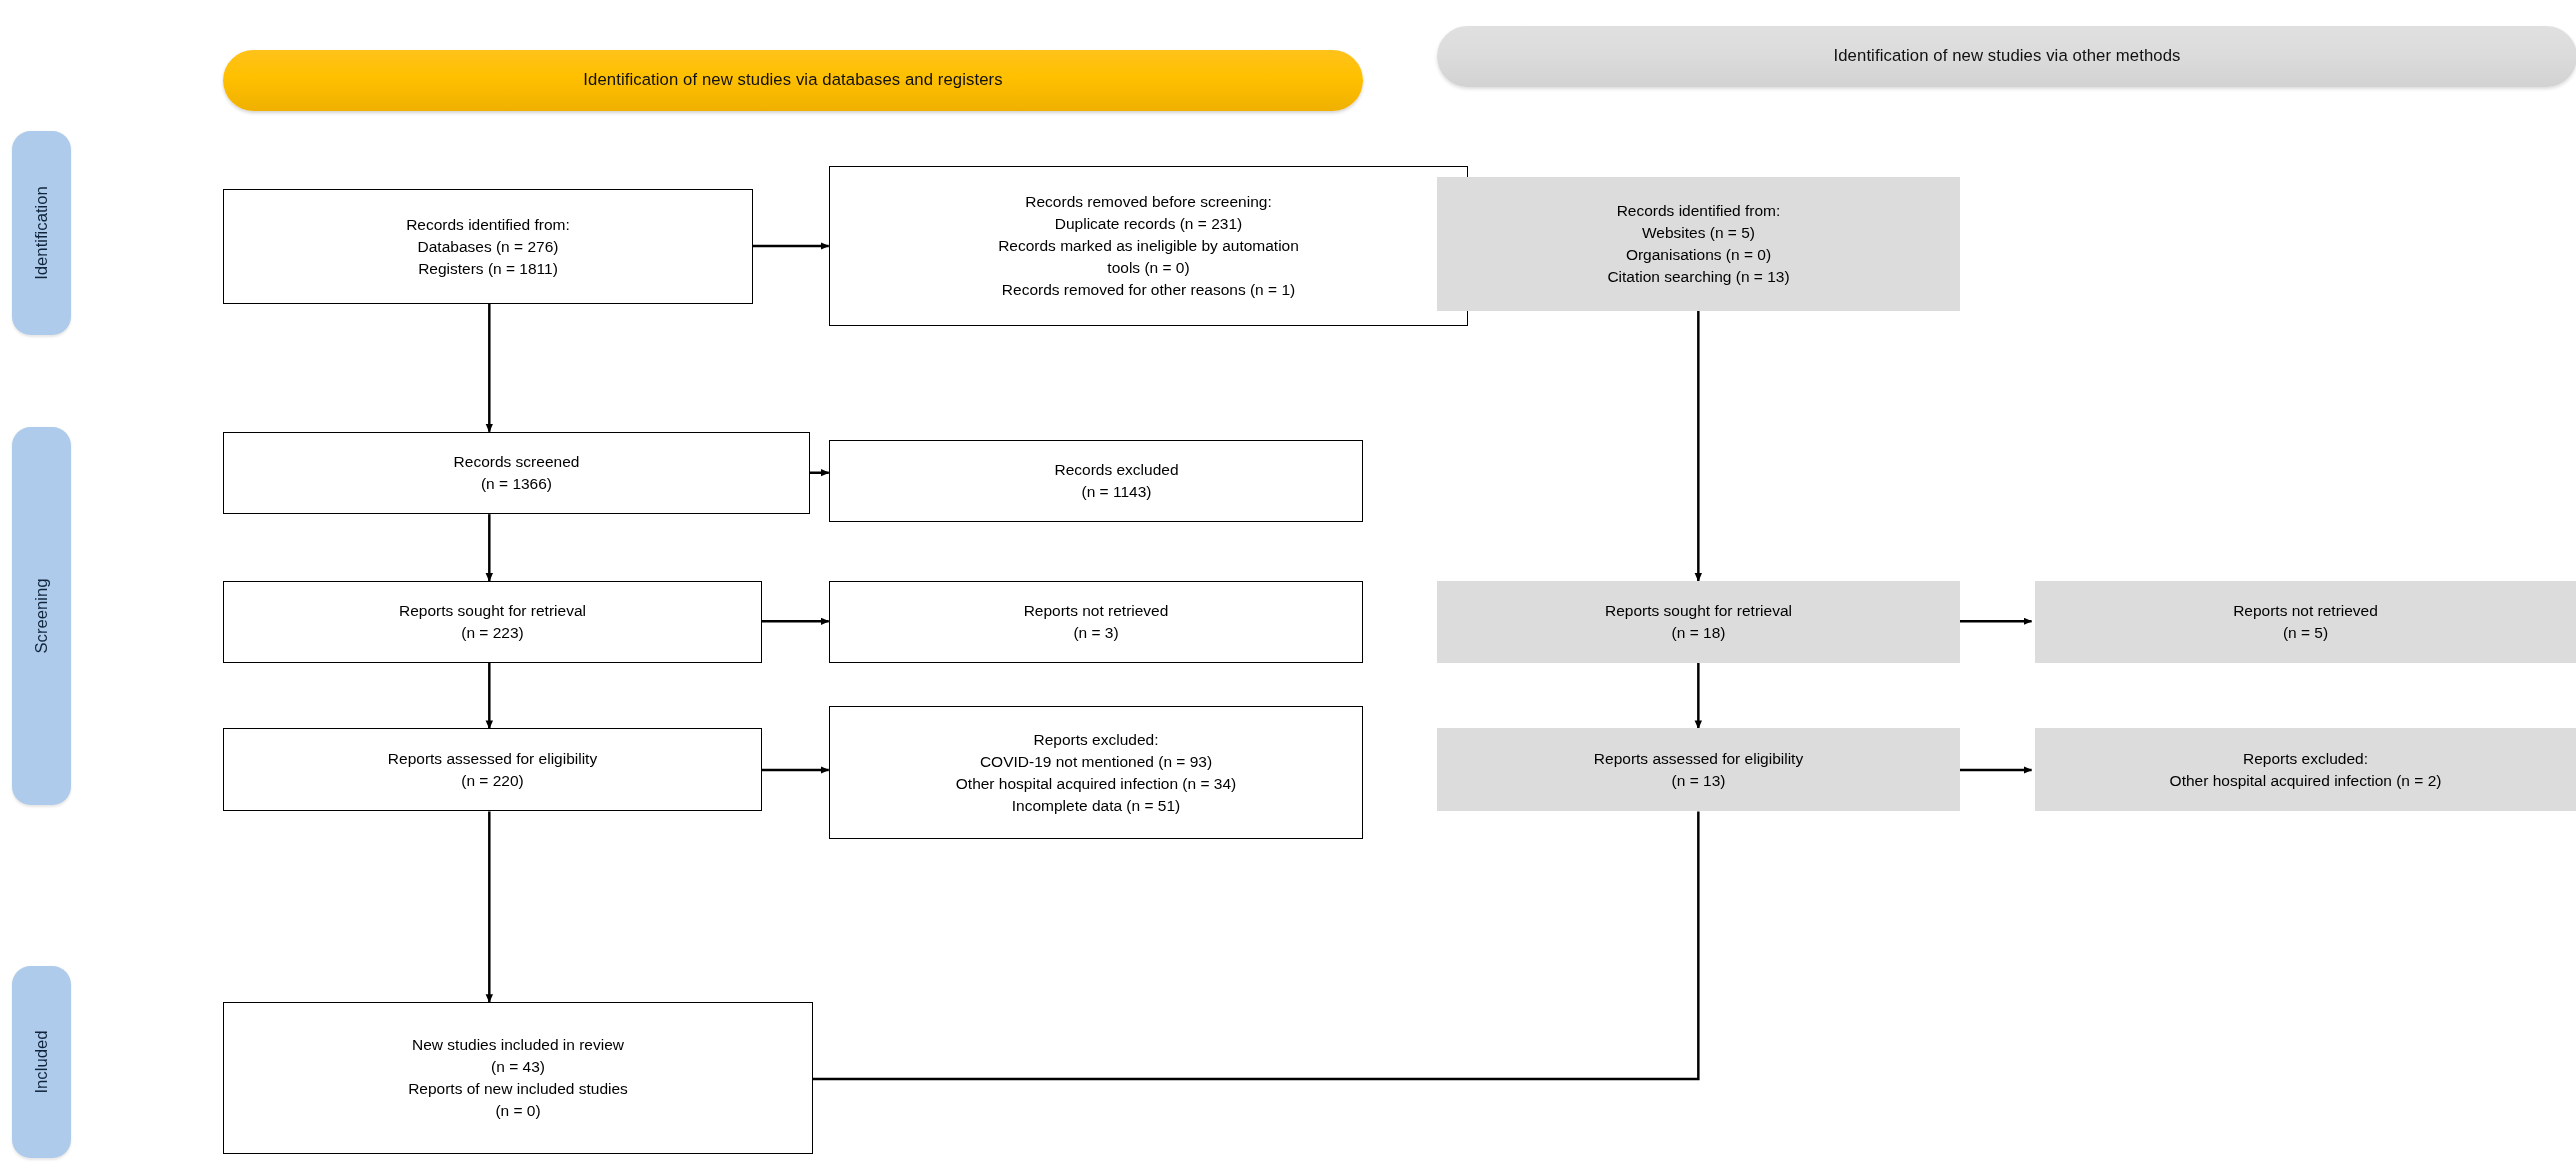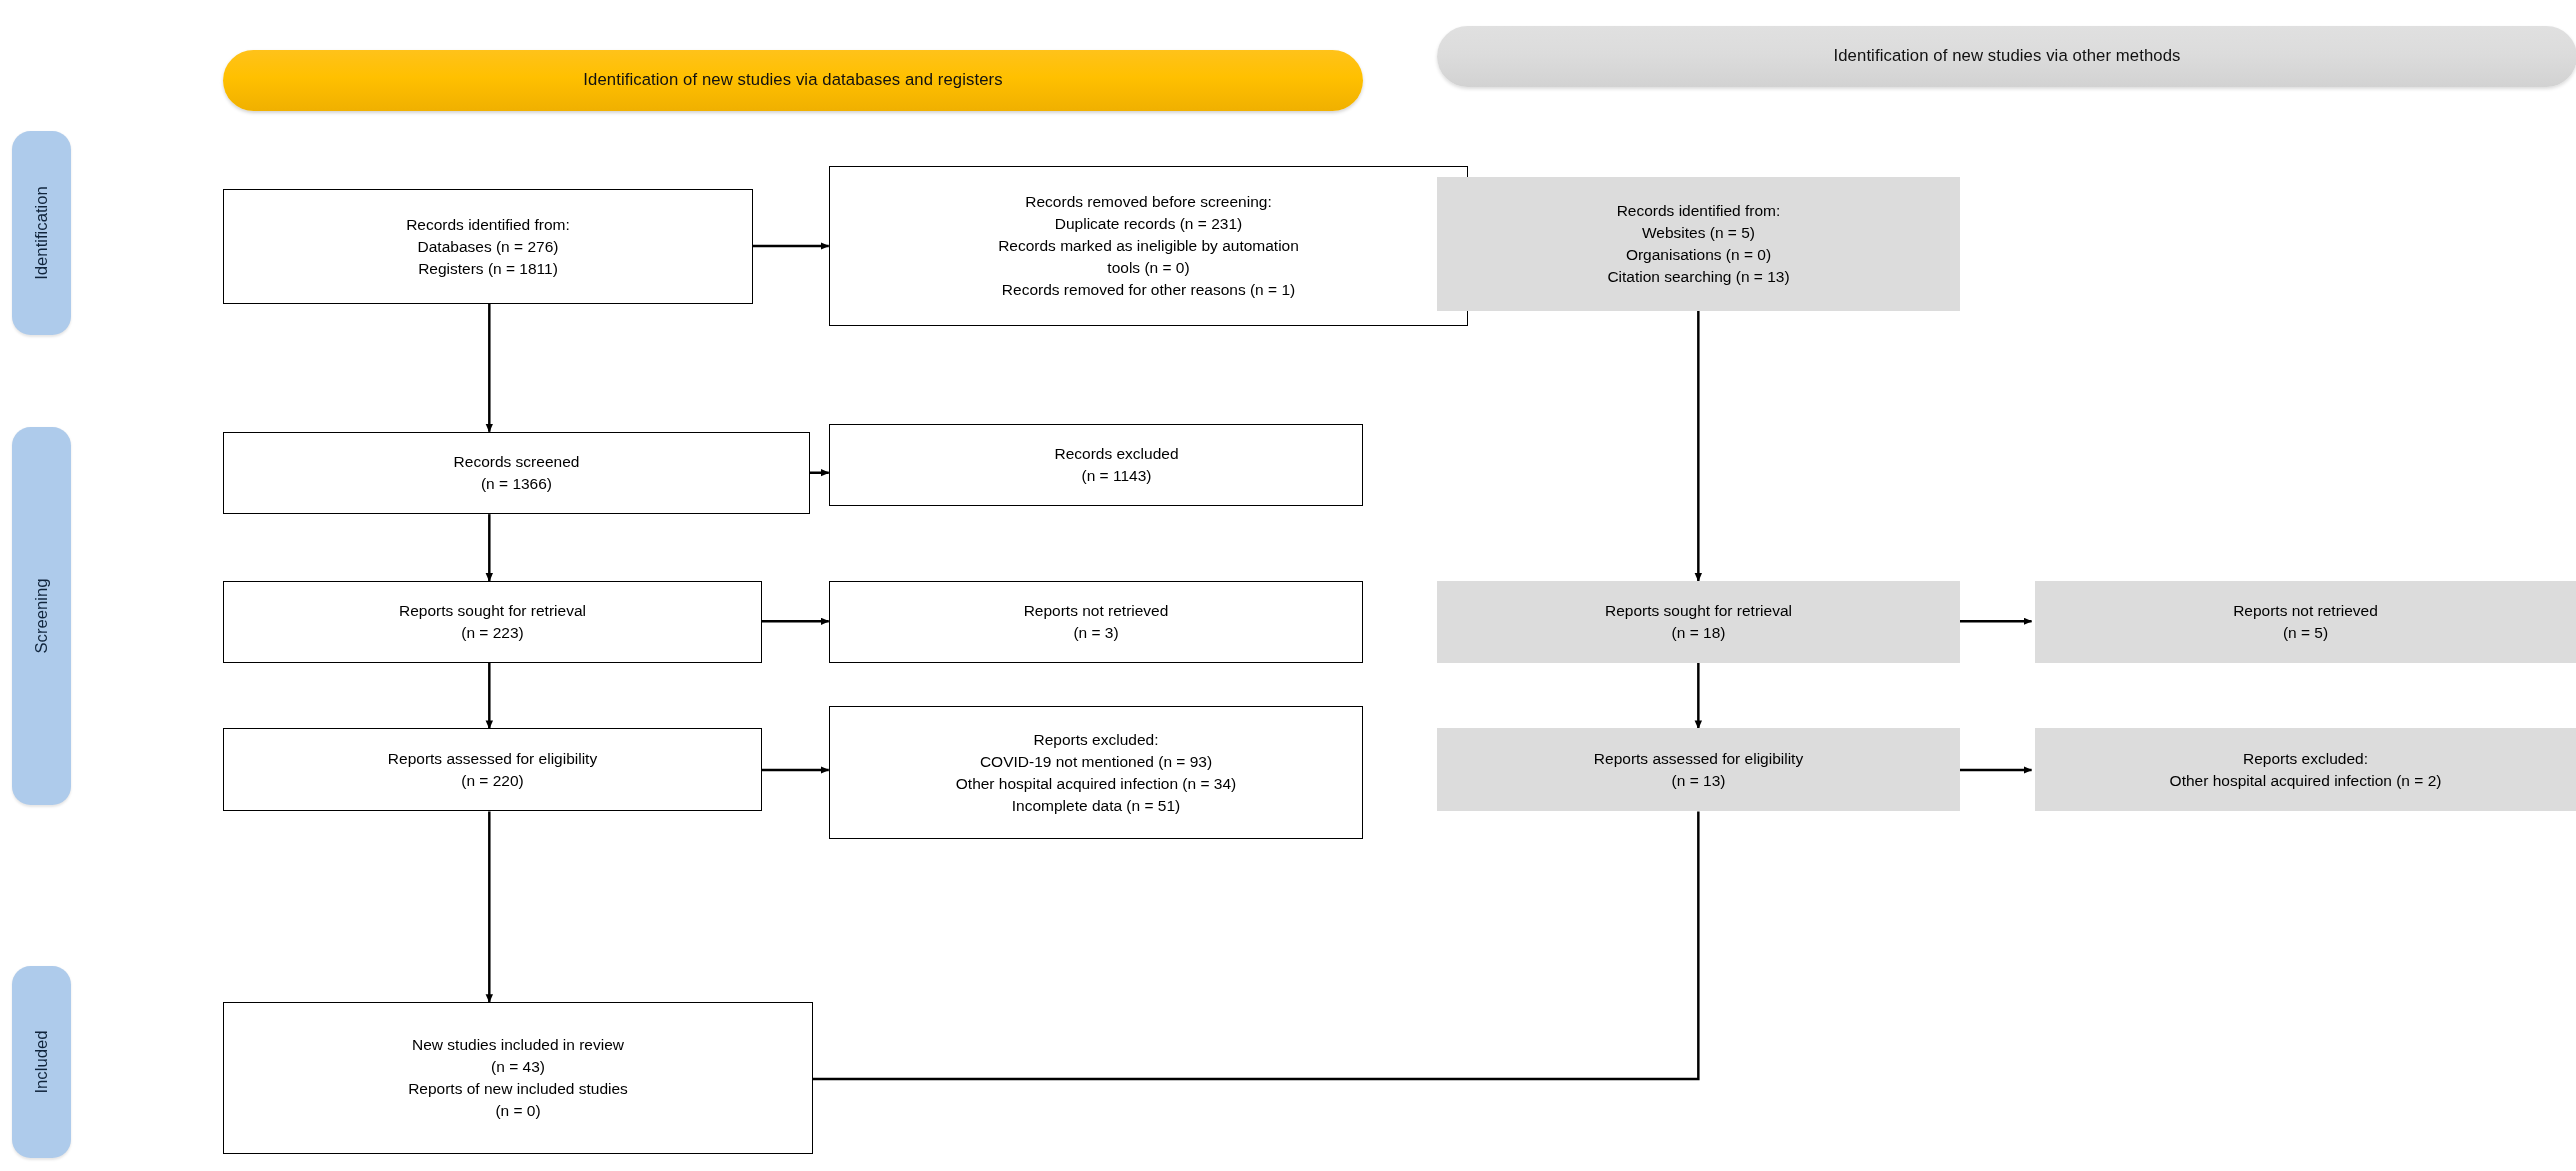--- a/index.html
+++ b/index.html
@@ -108,21 +108,21 @@
       </div>
   </div>
 
   <div class="fbox white" style="left:223px;top:432px;width:587px;height:82px;">
     <div class="txt">
         <div>Records screened</div>
         <div>(n = 1366)</div>
       </div>
   </div>
 
-  <div class="fbox white" style="left:829px;top:424px;width:534px;height:82px;padding-left:41px;">
+  <div class="fbox white" style="left:829px;top:440px;width:534px;height:82px;padding-left:41px;">
     <div class="txt">
         <div>Records excluded</div>
         <div>(n = 1143)</div>
       </div>
   </div>
 
   <div class="fbox white" style="left:223px;top:581px;width:539px;height:82px;">
     <div class="txt">
         <div>Reports sought for retrieval</div>
         <div>(n = 223)</div>

